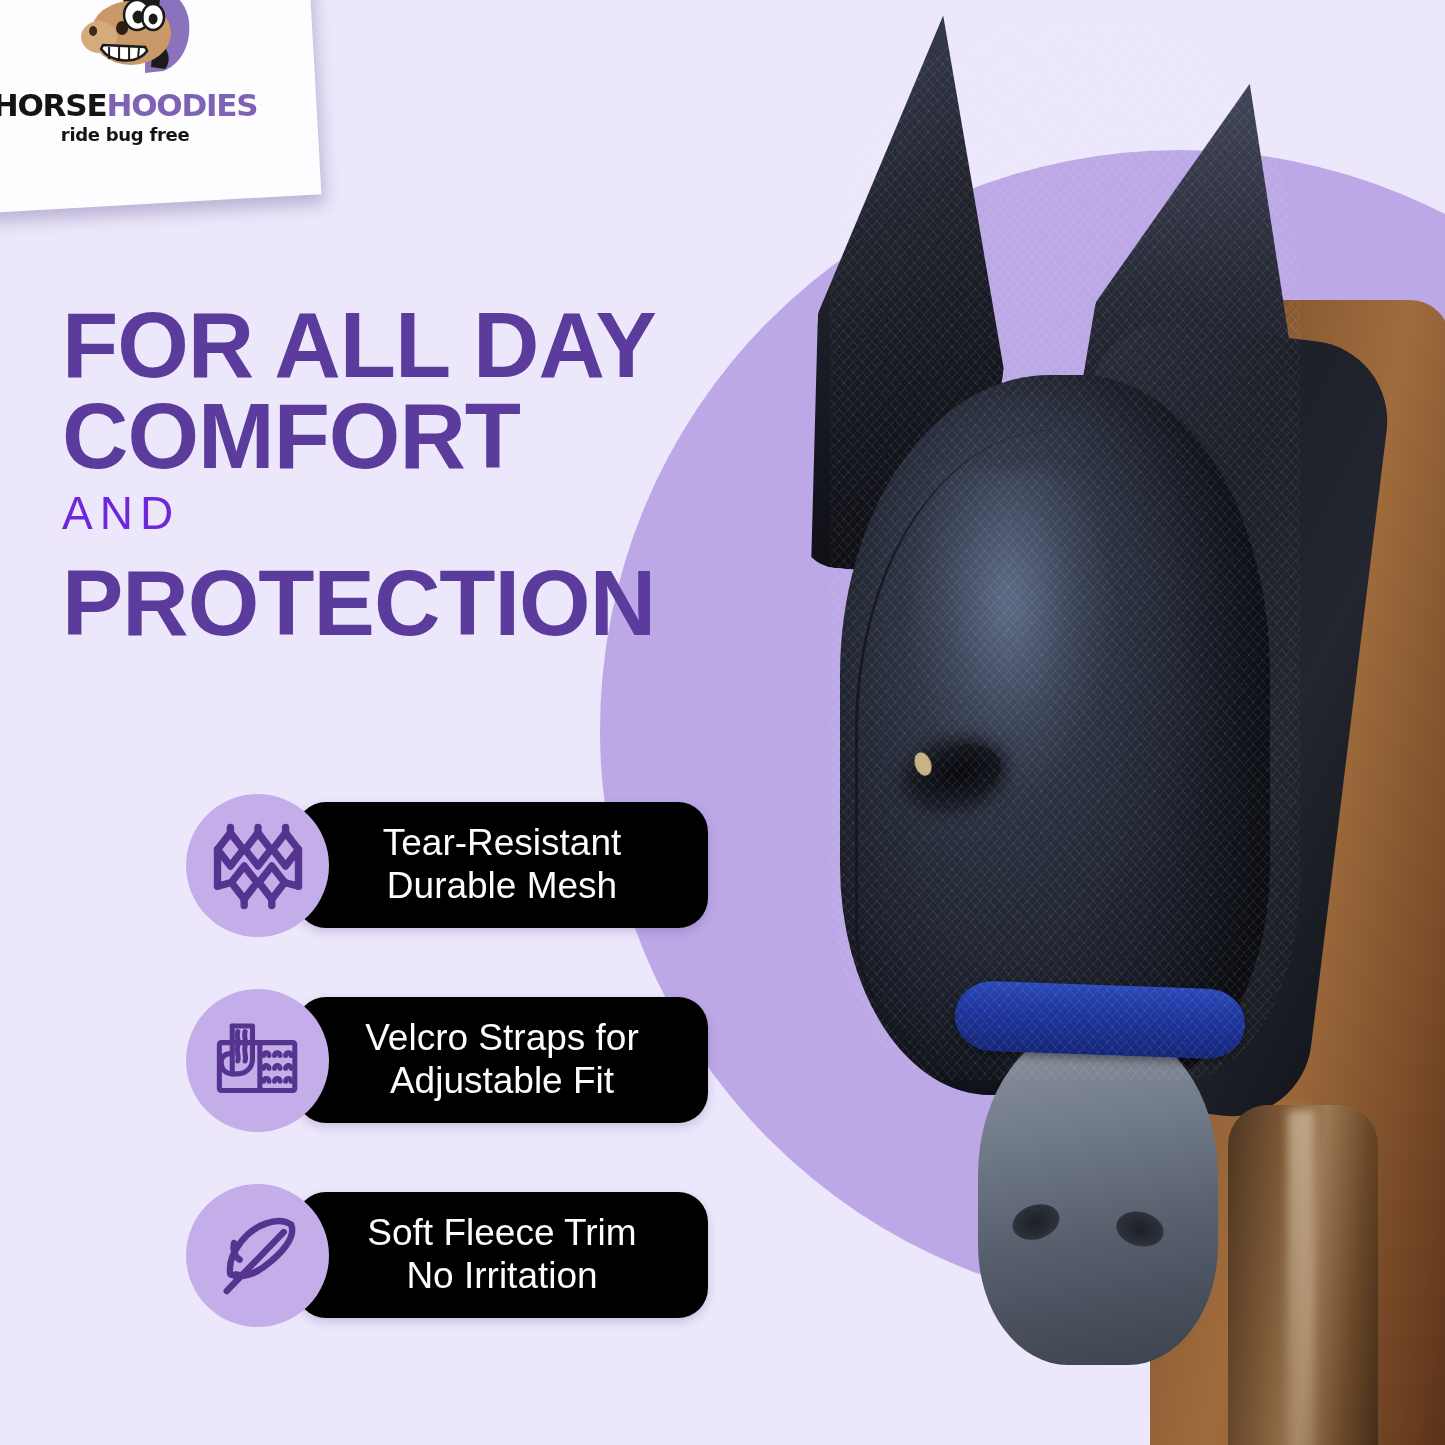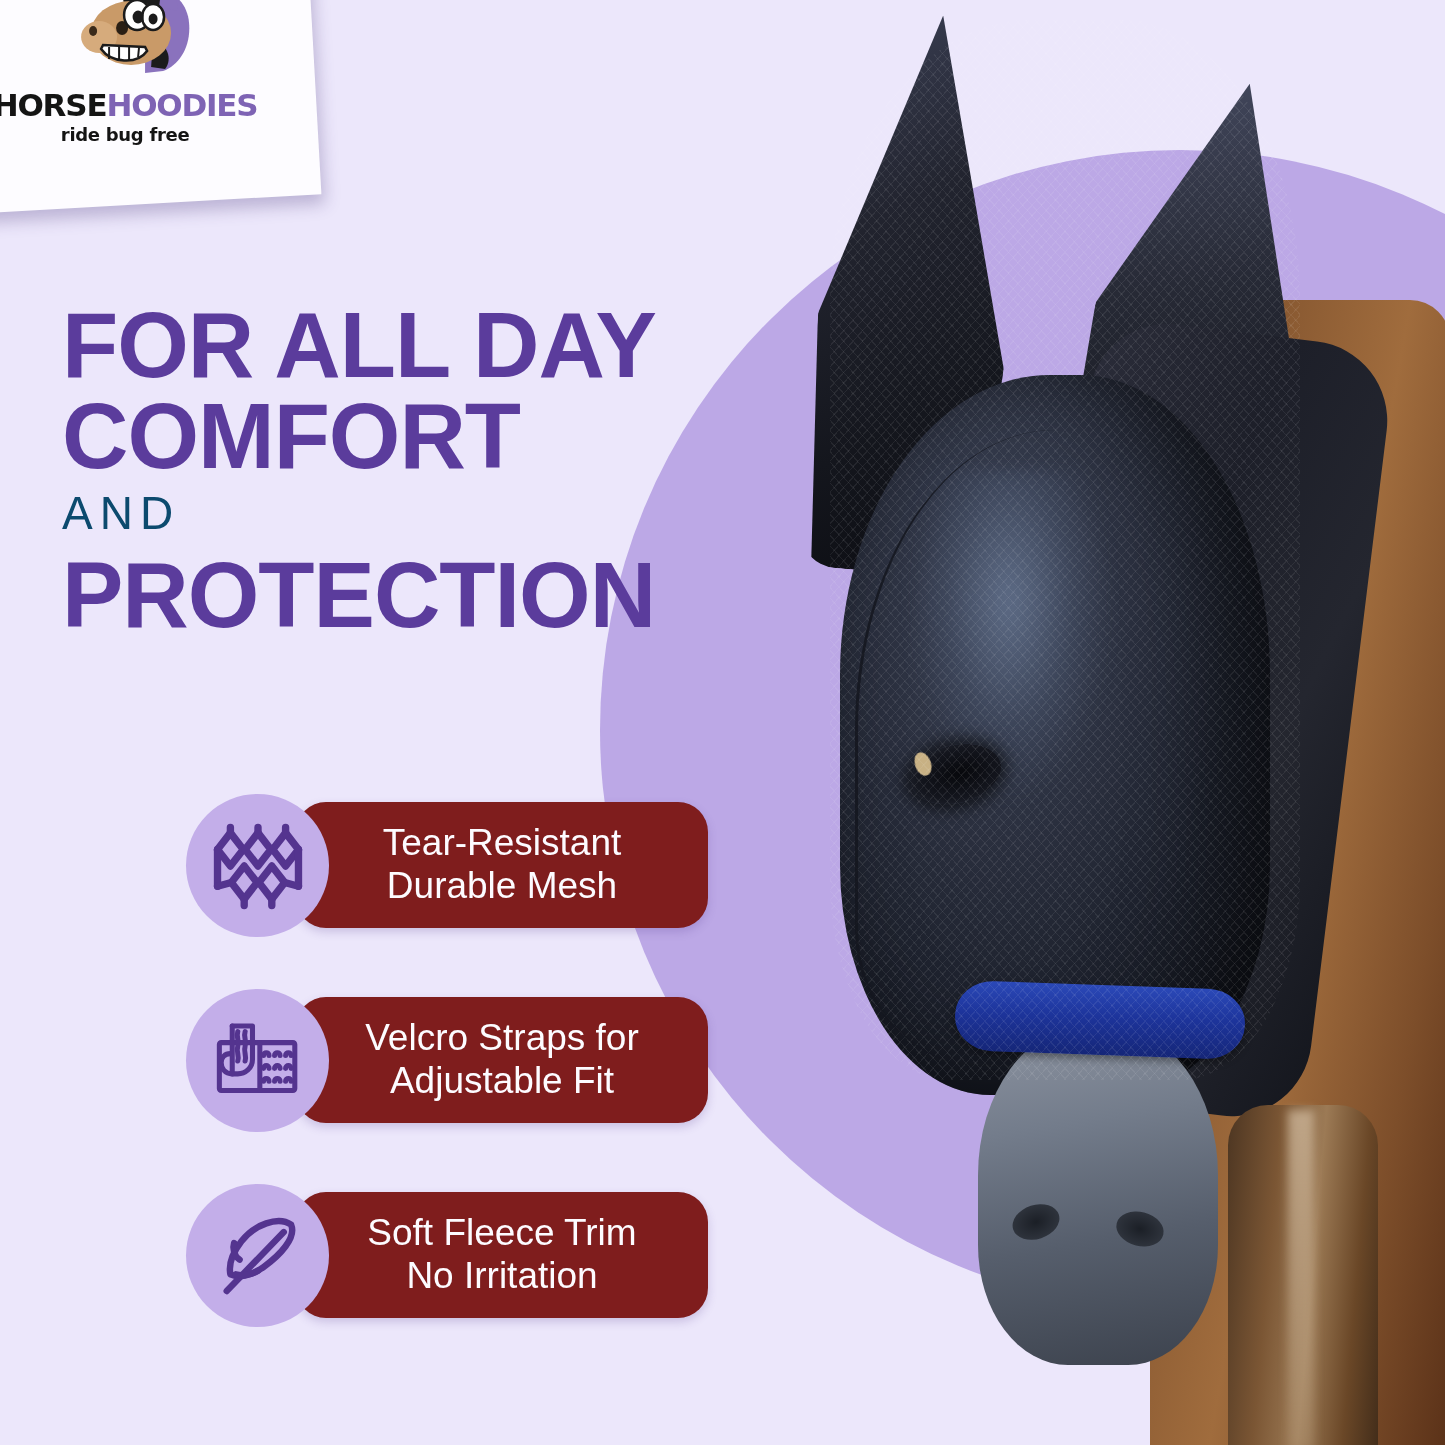--- a/index.html
+++ b/index.html
@@ -204,40 +204,40 @@
     font-size:92px;
     line-height:.99;
     letter-spacing:-1px;
   }
   .hl-3{
     font-family:"Liberation Sans", sans-serif;
     font-weight:normal;
     font-size:46px;
     letter-spacing:7px;
     line-height:1.35;
-    color:#0c4a6e;
-  }
-  .hl-4{ margin-top:6px; }
+    color:#6d28d9;
+  }
+  .hl-4{ margin-top:14px; }
 
   
   .features{
     position:absolute;
     left:186px; top:794px;
     width:540px;
   }
   .feature{
     position:relative;
     height:140px;
     margin-bottom:55px;
   }
   .pill{
     position:absolute;
     left:110px; top:8px;
     width:412px; height:126px;
-    background:#7f1d1d;
+    background:#000000;
     border-radius:30px;
     display:flex;align-items:center;justify-content:center;
     box-shadow:0 4px 10px rgba(80,55,140,.22);
   }
   .pill-text{
     color:#fdfbff;
     font-size:37px;
     line-height:1.16;
     text-align:center;
     font-family:"Liberation Sans", sans-serif;

